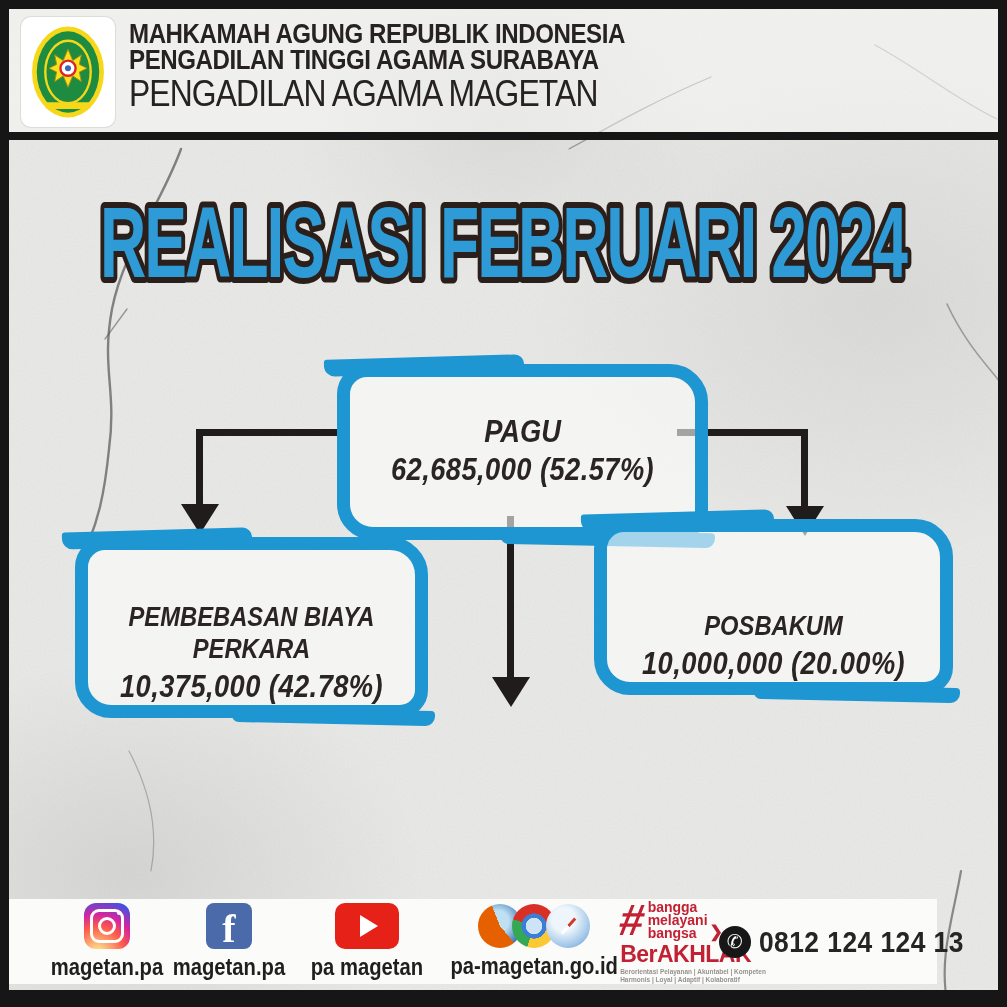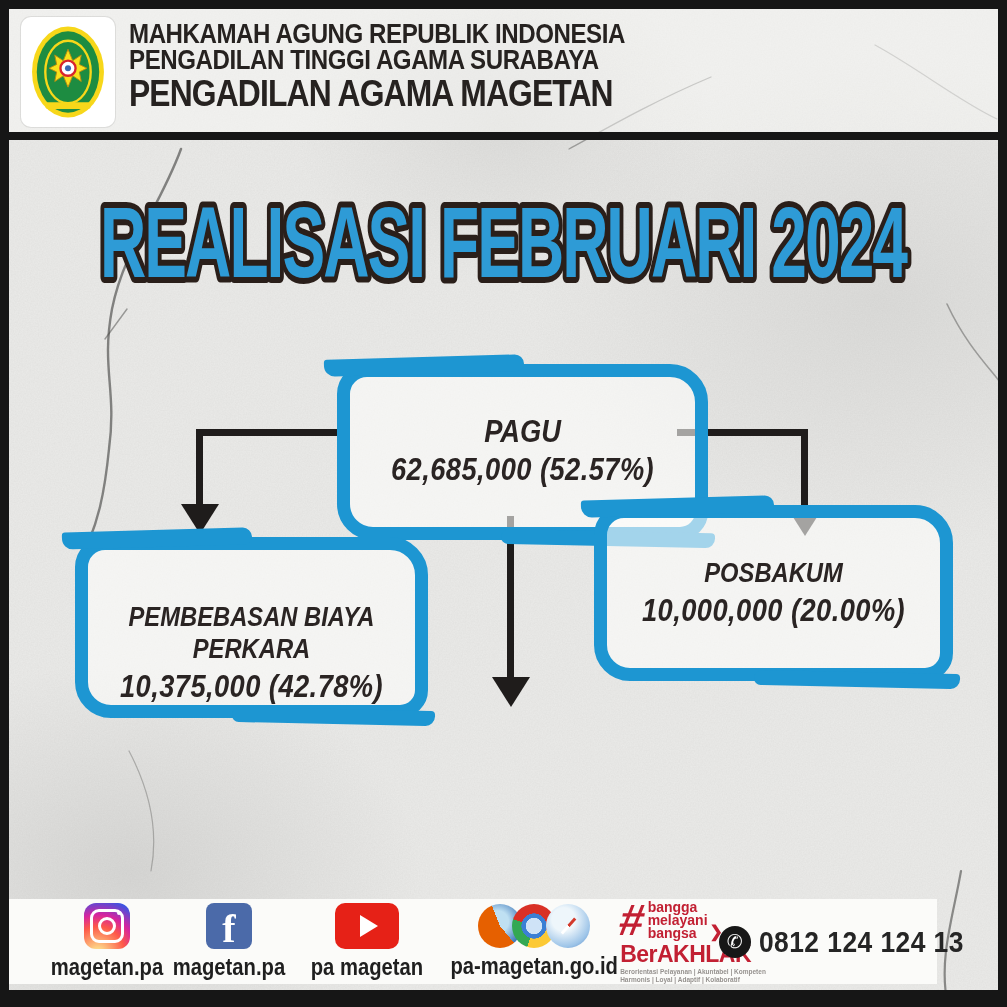--- a/index.html
+++ b/index.html
@@ -18,42 +18,42 @@
     font-family:"Liberation Sans", sans-serif;
   }
   .texture{position:absolute;inset:0;width:100%;height:100%;z-index:0;pointer-events:none;}
   
   .header{position:absolute;top:0;left:0;right:0;height:123px;z-index:2;background:rgba(250,250,248,.45);}
   .logo-box{position:absolute;top:8px;left:12px;width:94px;height:110px;background:#fff;border-radius:10px;
     display:flex;align-items:center;justify-content:center;box-shadow:0 0 0 1px rgba(0,0,0,.08);}
   .header-text{position:absolute;left:120px;top:12px;color:#262220;}
   .header-line{font-weight:bold;font-size:28px;line-height:26px;letter-spacing:-.5px;}
   .header-line>span{display:inline-block;transform:scaleX(.86);transform-origin:left center;white-space:nowrap;}
-  .header-office{font-weight:bold;font-size:37px;line-height:40px;margin-top:1px;letter-spacing:-1px;}
+  .header-office{font-weight:normal;font-size:37px;line-height:40px;margin-top:1px;letter-spacing:-1px;}
   .header-office>span{display:inline-block;transform:scaleX(.86);transform-origin:left center;white-space:nowrap;}
   .divider{position:absolute;top:123px;left:0;right:0;height:8px;background:#161616;z-index:2;}
   
   .title-svg{position:absolute;top:168px;left:0;width:989px;height:135px;z-index:2;}
   .subtitle-wrap{position:absolute;top:302px;left:0;width:100%;text-align:center;z-index:2;}
   .subtitle-wrap .sub{display:inline-block;font-weight:bold;font-size:30px;color:#272321;
     letter-spacing:2px;transform:scaleX(.92);}
   
   .node{position:absolute;z-index:3;border:13px solid #1d96d2;background:rgba(253,253,251,.6);
     border-radius:30px 38px 28px 36px;display:flex;align-items:center;justify-content:center;text-align:center;font-style:italic;}
   .node::before{content:'';position:absolute;top:-20px;left:-26px;width:58%;height:17px;background:#1d96d2;
     border-radius:4px 12px 10px 14px;transform:rotate(-1.6deg);}
   .node::after{content:'';position:absolute;bottom:-19px;right:-20px;width:62%;height:15px;background:#1d96d2;
     border-radius:12px 6px 14px 10px;transform:rotate(1.2deg);}
   .node-inner{transform:scaleX(.88);color:#2a2423;padding:0 4px;}
   .node-label{font-weight:bold;font-size:27px;line-height:32px;letter-spacing:0;}
   .node-value{font-weight:bold;font-size:31px;line-height:36px;margin-top:4px;letter-spacing:.5px;white-space:nowrap;}
   .node-pagu{left:328px;top:355px;width:345px;height:150px;}
   .node-pagu .node-label{font-size:31px;}
   .node-pembebasan{left:66px;top:528px;width:327px;height:155px;align-items:flex-end;}
-  .node-posbakum{left:585px;top:496px;width:333px;height:150px;}
+  .node-posbakum{left:585px;top:510px;width:333px;height:150px;align-items:flex-end;}
   .node-sidang{left:322px;top:695px;width:371px;height:152px;}
   .conn{position:absolute;background:#1f1c1b;z-index:2;}
   .arrowhead{position:absolute;width:0;height:0;border-left:19px solid transparent;
     border-right:19px solid transparent;border-top:30px solid #1f1c1b;z-index:2;}
   .h-left{left:190px;top:420px;width:142px;height:7px;}
   .v-left{left:187px;top:420px;width:7px;height:78px;}
   .a-left{left:172px;top:495px;}
   .h-right{left:668px;top:420px;width:130px;height:7px;}
   .v-right{left:792px;top:420px;width:7px;height:80px;}
   .a-right{left:777px;top:497px;}

